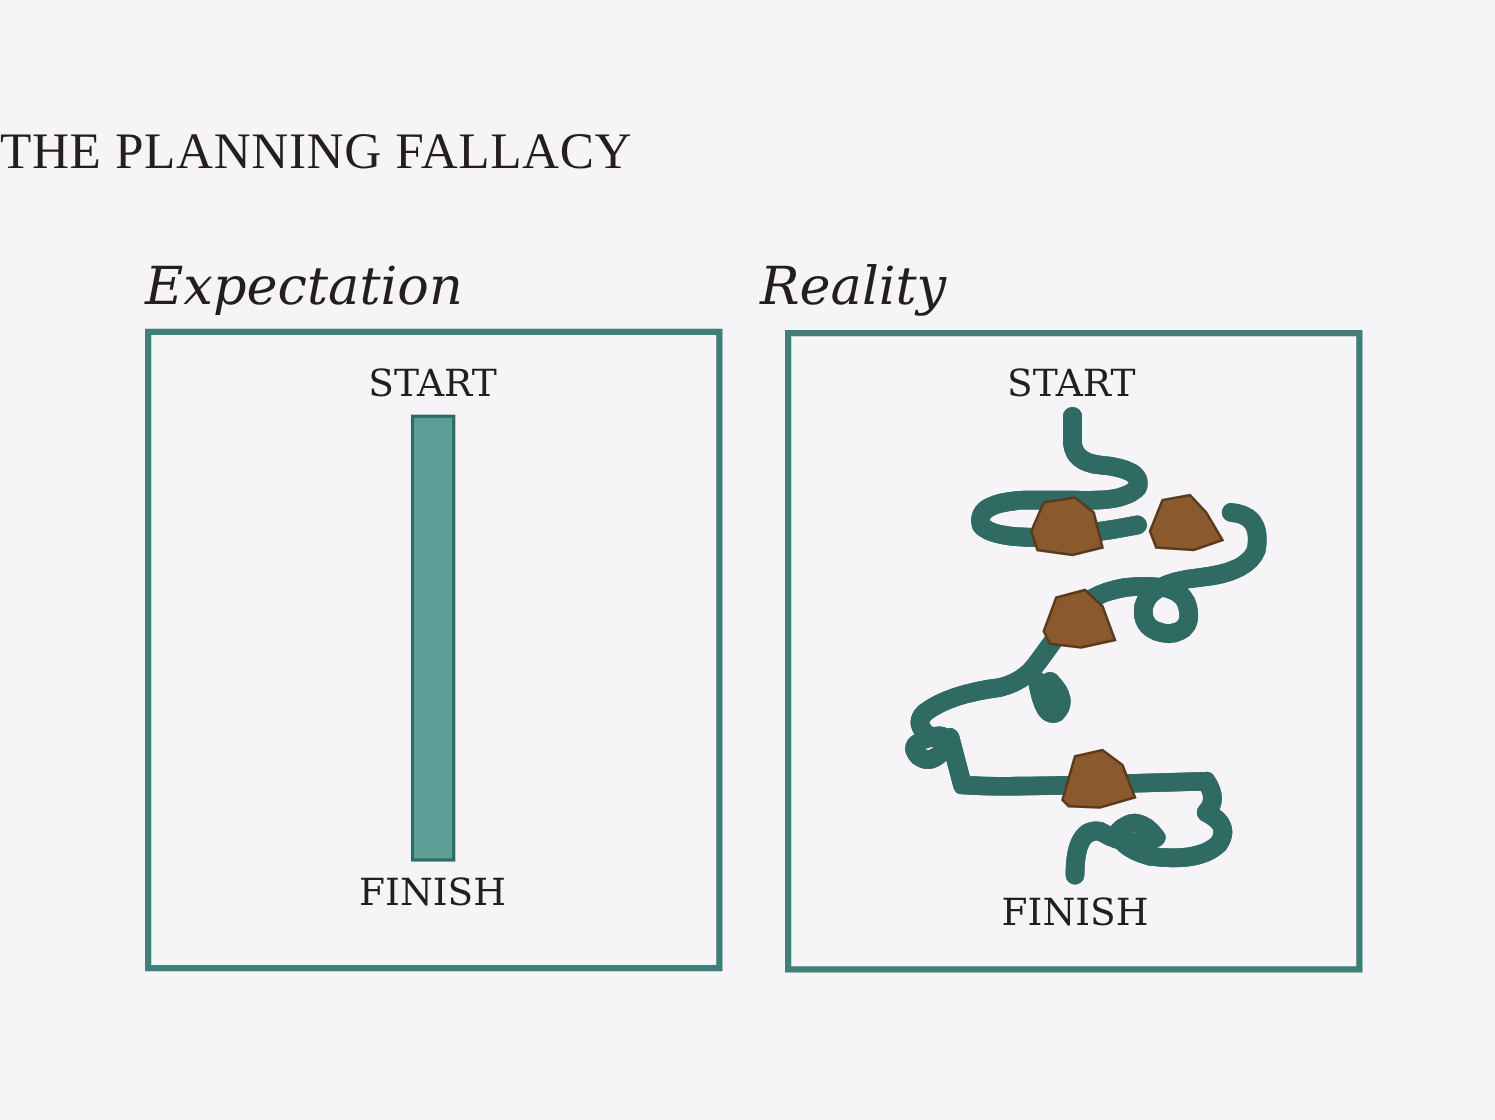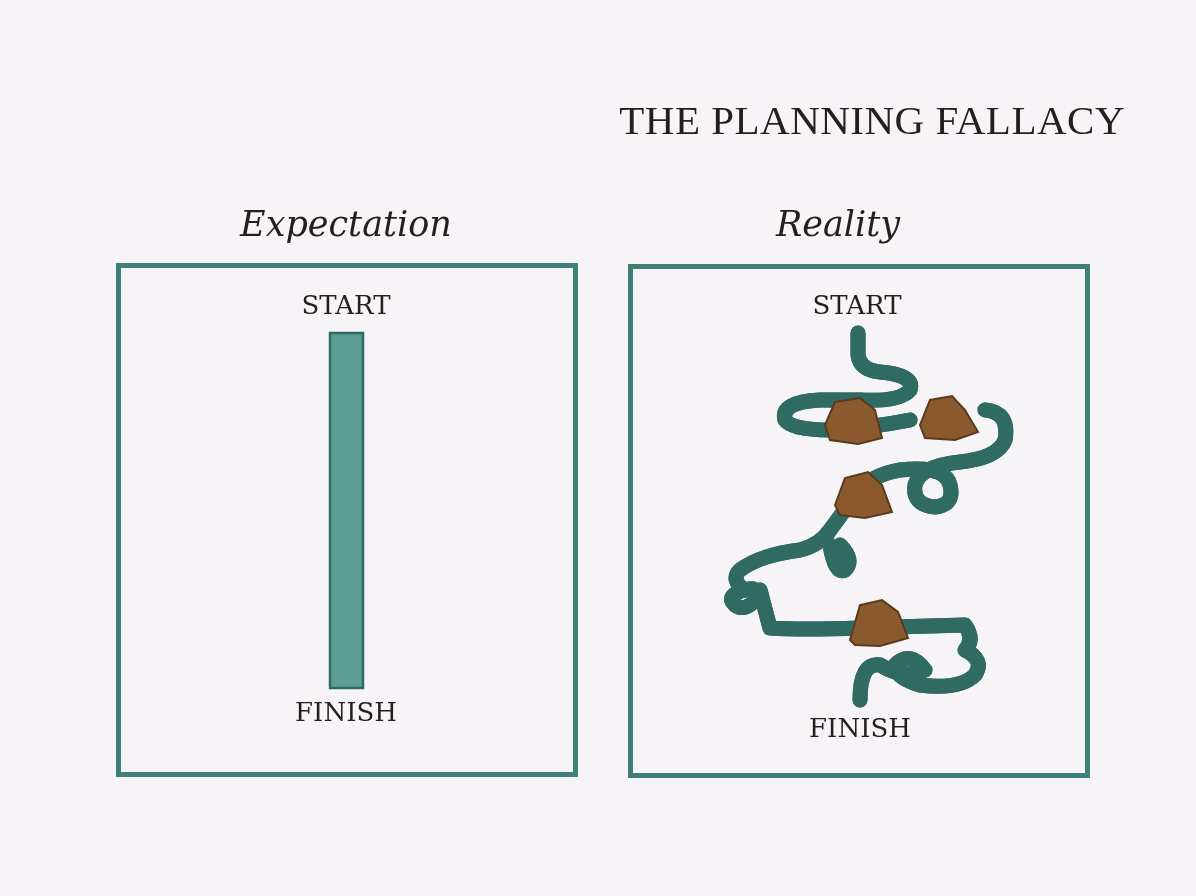--- a/index.html
+++ b/index.html
@@ -1,20 +1,20 @@
 <!DOCTYPE html>
 <html><head>
 <meta charset="utf-8">
 <style>
   html, body { margin:0; padding:0; }
   body { width:1196px; height:896px; background:#f6f4f7; position:relative; overflow:hidden; font-family:"DejaVu Serif", serif; color:#231f20; }
-  .title { position:absolute; top:96px; left:0; width:1125px; text-align:right; font-family:"Liberation Serif", serif; font-size:41px; letter-spacing:0.5px; }
-  .panel-label { position:absolute; top:204px; font-family:"DejaVu Serif", serif; font-style:italic; font-size:35px; text-align:center; }
+  .title { position:absolute; top:96px; left:0; width:1125px; text-align:left; font-family:"Liberation Serif", serif; font-size:41px; letter-spacing:0.5px; }
+  .panel-label { position:absolute; top:204px; font-family:"DejaVu Serif", serif; font-style:italic; font-size:42px; text-align:left; }
   .frame { position:absolute; border:5px solid #3f7f77; box-sizing:border-box; }
-  .lbl { position:absolute; font-family:"DejaVu Serif", serif; font-size:26px; text-align:center; width:200px; }
+  .lbl { position:absolute; font-family:"DejaVu Serif", serif; font-size:30px; text-align:center; width:200px; }
   svg { position:absolute; left:0; top:0; }
 </style>
 </head>
 <body>
 
 <div class="title">THE PLANNING FALLACY</div>
 
 <div class="panel-label" style="left:116px;width:460px;">Expectation</div>
 <div class="panel-label" style="left:608px;width:460px;">Reality</div>
 

